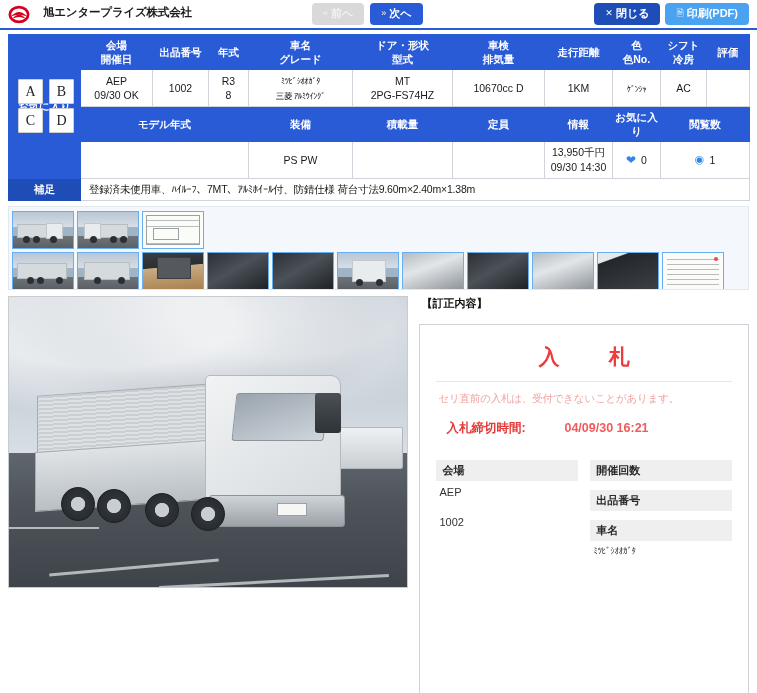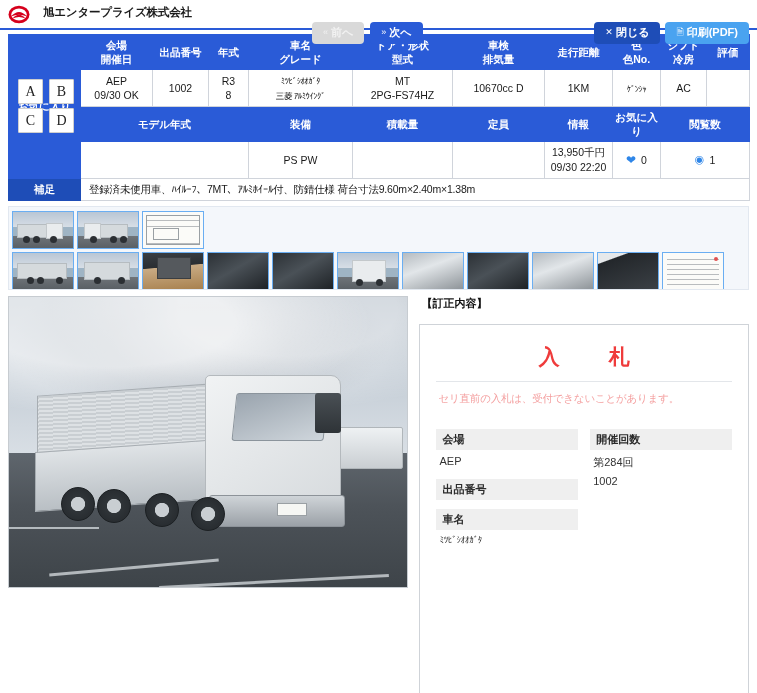--- a/index.html
+++ b/index.html
@@ -35,21 +35,21 @@
     position: absolute; right: 8px; top: 3px;
     display: flex; gap: 5px;
   }
   .btn {
     border: none; border-radius: 4px;
     font-size: 11px; font-weight: bold;
     padding: 4px 11px; cursor: pointer;
     font-family: "Liberation Sans", sans-serif;
     line-height: 1.25;
     white-space: nowrap;
-    display: inline-flex; align-items: center; gap: 3px; margin-top: 19px;
+    display: inline-flex; align-items: center; gap: 3px;
   }
   .btn-prev { background: #d9d9d9; color: #f2f2f2; cursor: default; }
   .btn-next { background: #2a5bd7; color: #ffffff; }
   .btn-close { background: #1e4db7; color: #ffffff; }
   .btn-print { background: #4aa3f0; color: #ffffff; }
   .btn .gl { font-size: 9px; font-weight: normal; }
 
   
   .tbl-wrap { padding: 4px 8px 0 8px; }
   table.main { border-collapse: collapse; width: 741px; table-layout: fixed; }
@@ -347,21 +347,21 @@
         <th colspan="2">閲覧数</th>
       </tr>
 
       <tr>
         <td colspan="3"></td>
         <td>PS PW</td>
         <td></td>
         <td></td>
         <td>
           <span>13,950千円</span><br>
-          <span>09/30 22:20</span>
+          <span>09/30 14:30</span>
         </td>
         <td>
           <span class="ic-line">
             <span class="heart">❤</span>
             <span>0</span>
           </span>
         </td>
         <td colspan="2">
           <span class="ic-line">
             <span class="eyeicon">◉</span>
@@ -504,26 +504,29 @@
     </div>
 
     <div class="info-col">
       <div class="corr-title">【訂正内容】</div>
 
       <div class="bid-panel">
         <div class="bid-title">入　札</div>
         <div class="bid-sep"></div>
         <div class="bid-note">セリ直前の入札は、受付できないことがあります。</div>
 
+        <div class="bid-line">
+          <span class="bid-k">入札締切時間:</span>
+          <span class="bid-v">04/09/30 16:21</span>
+        </div>
 
         <div class="meta-grid">
           <div class="meta-k">会場</div>
           <div class="meta-k">開催回数</div>
           <div class="meta-v">AEP</div>
-          <div class="meta-v">第284回</div>
 
           <div class="meta-k">出品番号</div>
           <div class="meta-v">1002</div>
 
           <div class="meta-k">車名</div>
           <div class="spacer-cell"></div>
           <div class="meta-v kana">ﾐﾂﾋﾞｼｵｵｶﾞﾀ</div>
           <div class="spacer-cell"></div>
         </div>
       </div>

